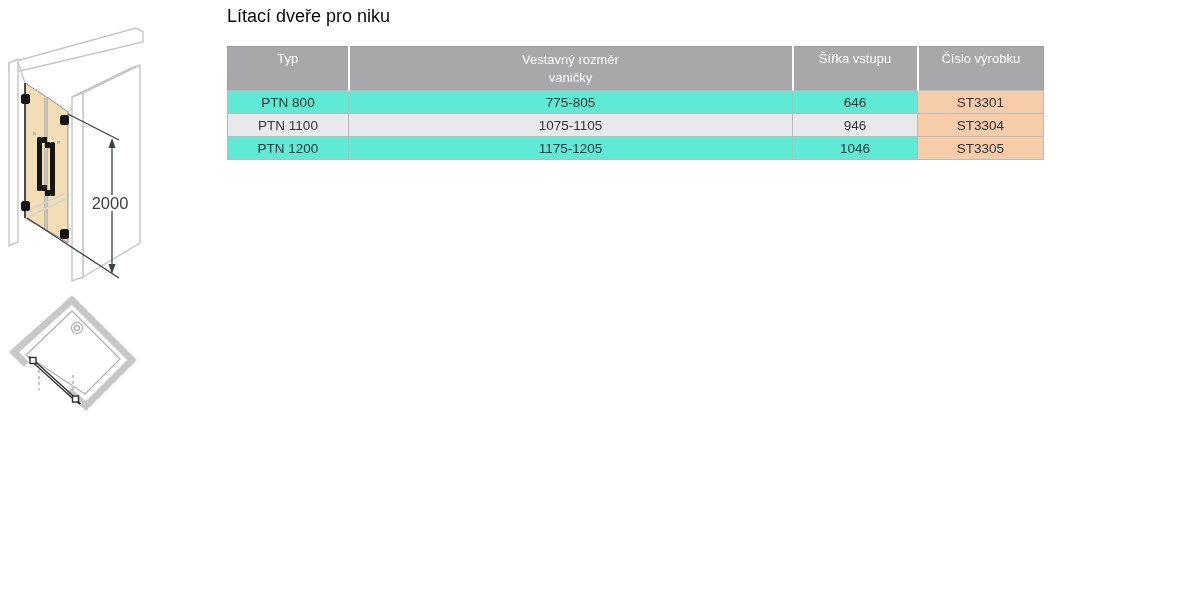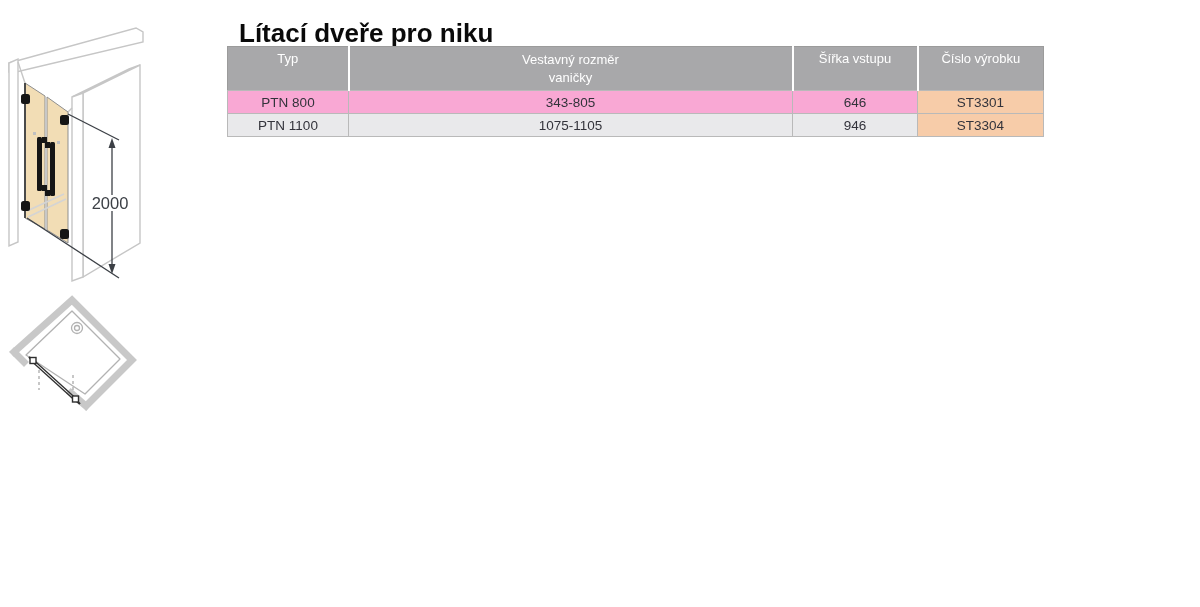--- a/index.html
+++ b/index.html
@@ -3,41 +3,41 @@
 <meta charset="utf-8">
 <style>
   html,body{margin:0;padding:0;}
   body{
     width:1200px;height:607px;background:#ffffff;position:relative;
     font-family:"Liberation Sans",sans-serif;overflow:hidden;
   }
   .page{position:absolute;inset:0;}
   .drawing{position:absolute;left:0;top:15px;width:200px;height:410px;}
   h1.title{
-    position:absolute;left:227px;top:7px;margin:12px;
-    font-size:26px;font-weight:bold;color:#0a0a0a;letter-spacing:0;
+    position:absolute;left:227px;top:7px;margin:0;
+    font-size:18px;font-weight:normal;color:#0a0a0a;letter-spacing:0;
     line-height:1.1;
   }
   table.spec{
     position:absolute;left:227px;top:46px;width:816px;
     border-collapse:collapse;table-layout:fixed;
     border:1px solid #9b9b9b;
   }
   table.spec th{
     background:#a8a8aa;color:#ffffff;font-weight:normal;font-size:13px;
     vertical-align:top;padding:4px 2px 0 2px;height:44px;box-sizing:border-box;
     border-right:2px solid #ffffff;border-bottom:1px solid #b9b9b9;
     text-align:center;
     margin-left:24px;
   }
   table.spec th:last-child{border-right:none;}
   table.spec th.wrap{white-space:pre-line;line-height:1.4;}
   table.spec td{
     height:22px;text-align:center;font-size:13.5px;color:#33333b;
-    border:1px solid #b9b9b9;padding:0;background:#f9a8d4;
+    border:1px solid #b9b9b9;padding:0;background:#5eead4;
   }
   table.spec tr.alt td{background:#e9e9eb;}
   table.spec td.product{background:#f7cca9;}
   table.spec tr.alt td.product{background:#f7cca9;}
 </style>
 </head>
 <body>
 
 <div class="page">
 
@@ -142,25 +142,31 @@
         <th>Typ</th>
         <th class="wrap">Vestavný rozměr
 vaničky</th>
         <th>Šířka vstupu</th>
         <th>Číslo výrobku</th>
       </tr>
     </thead>
     <tbody>
       <tr>
         <td>PTN 800</td>
-        <td>343-805</td>
+        <td>775-805</td>
         <td>646</td>
         <td class="product">ST3301</td>
       </tr>
       <tr class="alt">
         <td>PTN 1100</td>
         <td>1075-1105</td>
         <td>946</td>
         <td class="product">ST3304</td>
       </tr>
+      <tr>
+        <td>PTN 1200</td>
+        <td>1175-1205</td>
+        <td>1046</td>
+        <td class="product">ST3305</td>
+      </tr>
     </tbody>
   </table>
 </div>
 
 </body></html>

